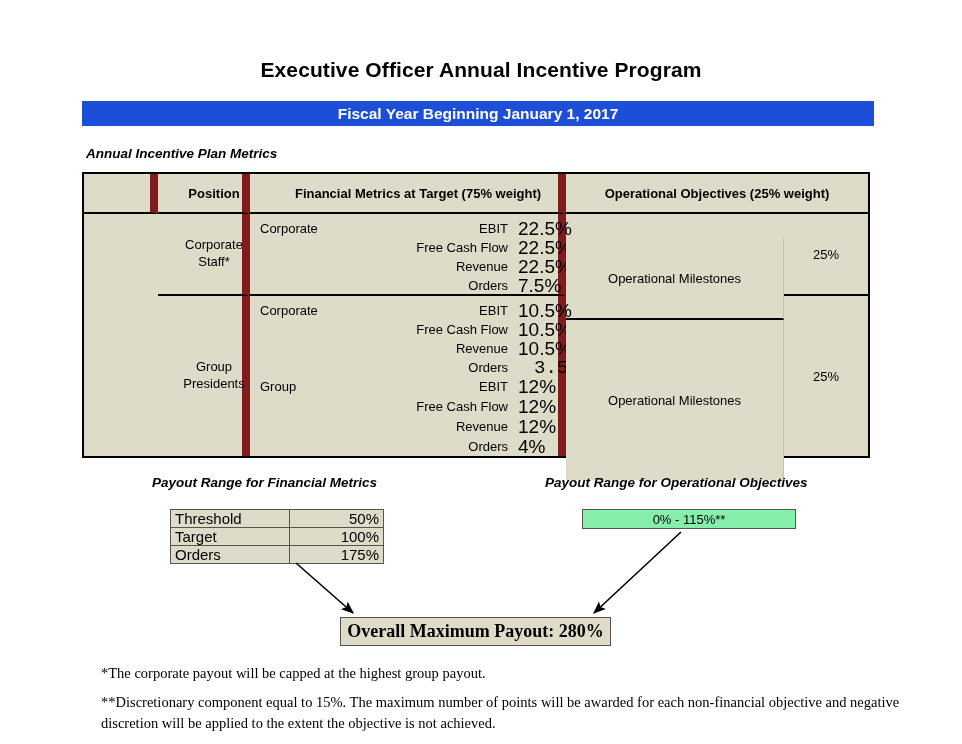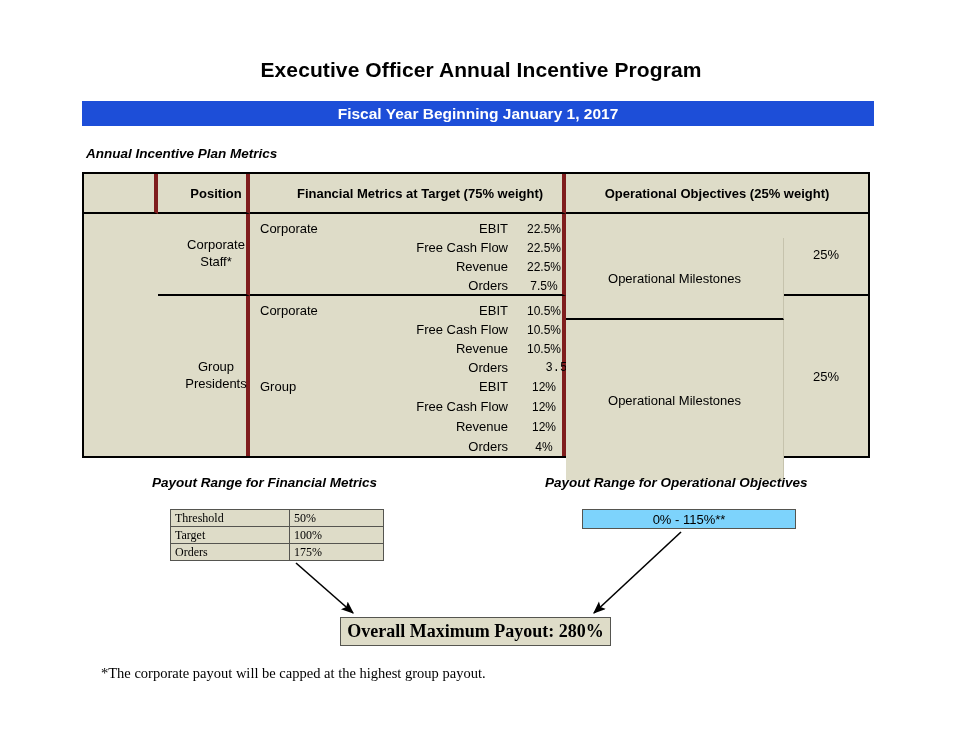--- a/index.html
+++ b/index.html
@@ -75,21 +75,21 @@
     font-size: 13px;
     color: #000000;
   }
   .mt-head {
     font-weight: bold;
     display: flex;
     align-items: center;
     justify-content: center;
     text-align: center;
   }
-  .bd-r { border-right: 4px solid #7f1d1d; padding-left: 28px; }
+  .bd-r { border-right: 8px solid #7f1d1d; padding-left: 28px; }
   .bd-b { border-bottom: 2px solid #000000; }
   .bd-r-thin { border-right: 1px solid #c6c3ad; margin-top: 24px; }
 
   .center-mid {
     display: flex;
     align-items: center;
     justify-content: center;
     text-align: center;
   }
   .vcenter-bold {
@@ -108,22 +108,22 @@
   .metric-name {
     position: absolute;
     width: 150px;
     text-align: right;
     font-size: 13px;
     line-height: 24px;
   }
   .metric-val {
     position: absolute;
     width: 52px;
-    text-align: center;
-    font-size: 12px;
+    text-align: left;
+    font-size: 19px;
     line-height: 24px;
   }
 
   
   .sub-label {
     position: absolute;
     font-size: 13.5px;
     font-weight: bold;
     font-style: italic;
     color: #000000;
@@ -133,37 +133,36 @@
   .payout-table {
     position: absolute;
     left: 170px;
     top: 509px;
     width: 214px;
     border-collapse: collapse;
     background: #dedcc8;
   }
   .payout-table td {
     border: 1px solid #555550;
-    font-size: 12px;
+    font-size: 15px;
     height: 16px;
     padding: 0 4px;
     color: #000000;
-    font-family: Liberation Serif, serif;
   }
   .payout-table td.pt-label { width: 110px; text-align: left; }
-  .payout-table td.pt-value { text-align: left; }
+  .payout-table td.pt-value { text-align: right; }
 
   
   .oo-box {
     position: absolute;
     left: 582px;
     top: 509px;
     width: 214px;
     height: 20px;
-    background: #7dd3fc;
+    background: #86efac;
     border: 1px solid #555550;
     box-sizing: border-box;
     display: flex;
     align-items: center;
     justify-content: center;
     font-size: 13px;
     color: #000000;
   }
 
   
@@ -334,15 +333,16 @@
     <line x1="296" y1="563" x2="353" y2="613" stroke="#000000" stroke-width="1.6" marker-end="url(#arrowhead)"></line>
     <line x1="681" y1="532" x2="594" y2="613" stroke="#000000" stroke-width="1.6" marker-end="url(#arrowhead)"></line>
   </svg>
 
   <div class="overall-box">
     <span>Overall Maximum Payout:  280%</span>
   </div>
 
   <div class="footnotes">
     <div>*The corporate payout will be capped at the highest group payout.</div>
+    <div>**Discretionary component equal to 15%.  The maximum number of points will be awarded for each non-financial objective and negative discretion will be applied to the extent the objective is not achieved.</div>
   </div>
 
 </div>
 
 </body></html>

